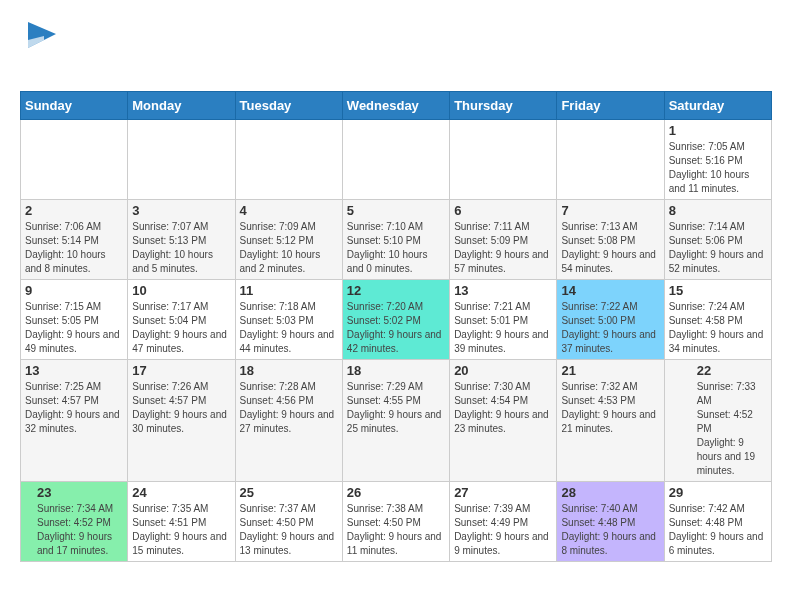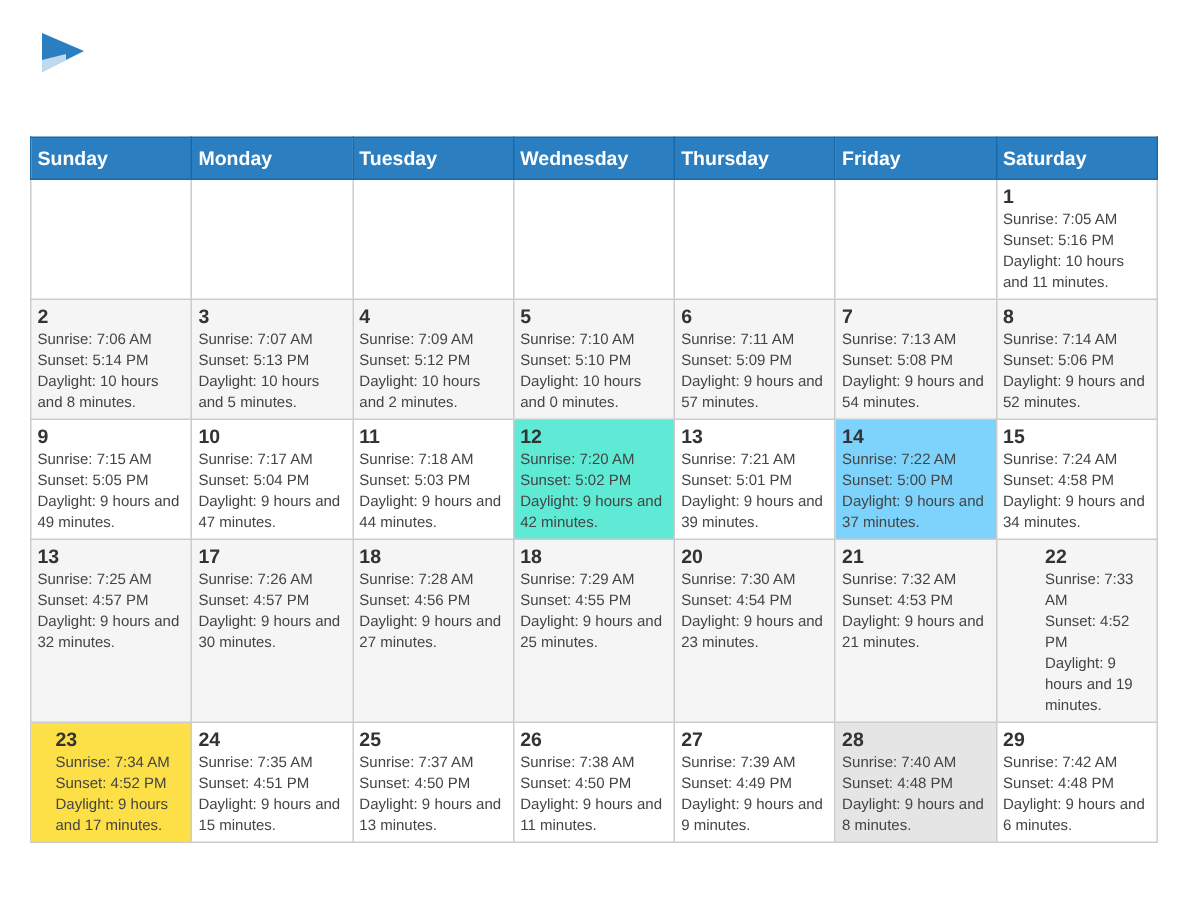--- a/index.html
+++ b/index.html
@@ -255,41 +255,41 @@
           <td style="background: rgb(245, 245, 245);">
             <div class="day-number">21</div>
             <div class="day-info">Sunrise: 7:32 AM<br>Sunset: 4:53 PM<br>Daylight: 9 hours and 21 minutes.</div>
           </td>
           <td style="background: rgb(245, 245, 245); padding-left: 32px;">
             <div class="day-number">22</div>
             <div class="day-info">Sunrise: 7:33 AM<br>Sunset: 4:52 PM<br>Daylight: 9 hours and 19 minutes.</div>
           </td>
         </tr>
         <tr>
-          <td style="background: #fde047; padding-left: 16px;">
+          <td style="background: #86efac; padding-left: 16px;">
             <div class="day-number">23</div>
             <div class="day-info">Sunrise: 7:34 AM<br>Sunset: 4:52 PM<br>Daylight: 9 hours and 17 minutes.</div>
           </td>
           <td style="background: rgb(255, 255, 255);">
             <div class="day-number">24</div>
             <div class="day-info">Sunrise: 7:35 AM<br>Sunset: 4:51 PM<br>Daylight: 9 hours and 15 minutes.</div>
           </td>
           <td style="background: rgb(255, 255, 255);">
             <div class="day-number">25</div>
             <div class="day-info">Sunrise: 7:37 AM<br>Sunset: 4:50 PM<br>Daylight: 9 hours and 13 minutes.</div>
           </td>
           <td style="background: rgb(255, 255, 255);">
             <div class="day-number">26</div>
             <div class="day-info">Sunrise: 7:38 AM<br>Sunset: 4:50 PM<br>Daylight: 9 hours and 11 minutes.</div>
           </td>
           <td style="background: rgb(255, 255, 255);">
             <div class="day-number">27</div>
             <div class="day-info">Sunrise: 7:39 AM<br>Sunset: 4:49 PM<br>Daylight: 9 hours and 9 minutes.</div>
           </td>
-          <td style="background: #e5e5e5;">
+          <td style="background: #c4b5fd;">
             <div class="day-number">28</div>
             <div class="day-info">Sunrise: 7:40 AM<br>Sunset: 4:48 PM<br>Daylight: 9 hours and 8 minutes.</div>
           </td>
           <td style="background: rgb(255, 255, 255);">
             <div class="day-number">29</div>
             <div class="day-info">Sunrise: 7:42 AM<br>Sunset: 4:48 PM<br>Daylight: 9 hours and 6 minutes.</div>
           </td>
         </tr>
       </tbody>
   </table>

